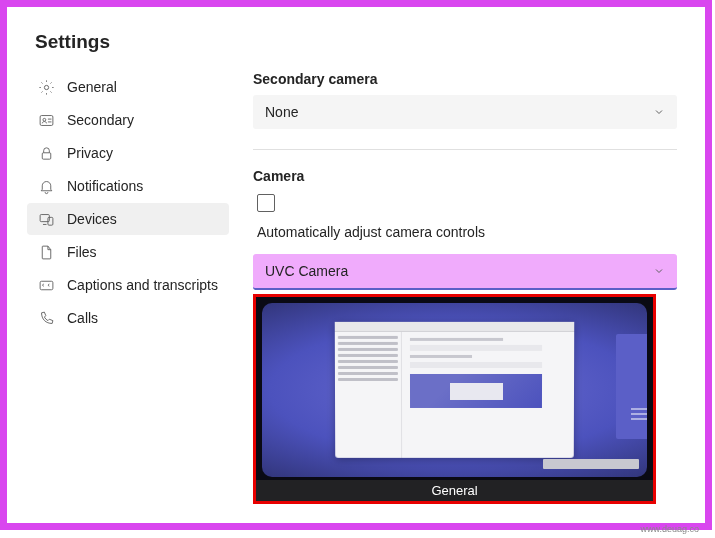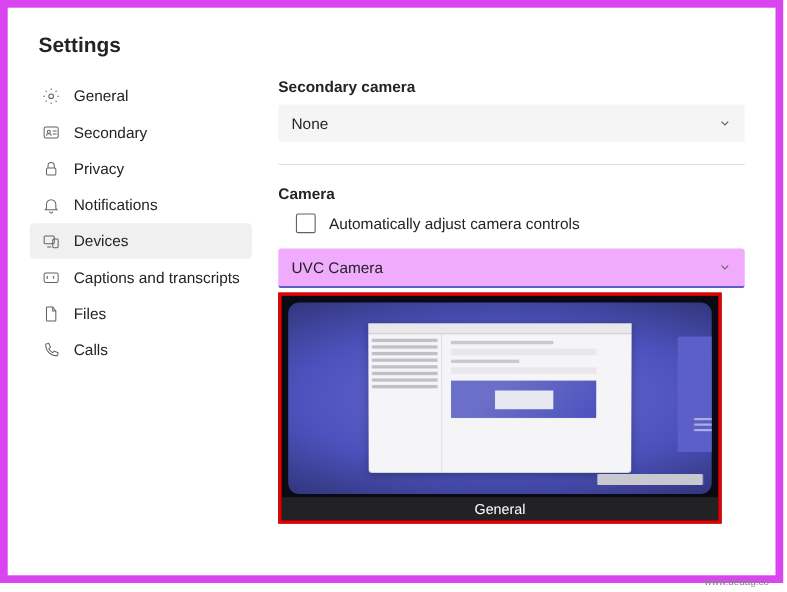--- a/index.html
+++ b/index.html
@@ -74,24 +74,24 @@
     border-bottom: 2px solid #5b5fc7;
   }
   .chev { width: 12px; height: 12px; }
   .divider {
     border: none;
     border-top: 1px solid #e0e0e0;
     margin: 20px 0 18px 0;
   }
   .checkbox-row {
     display: flex;
-    align-items: center;
     gap: 12px;
-    margin: 10px 0 14px 16px;
+    margin: 10px 0 14px 4px;
     cursor: pointer;
+    flex-direction: column;
   }
   .checkbox {
     width: 18px; height: 18px;
     border: 1px solid #616161;
     border-radius: 2px;
     flex: none;
   }
   .preview-wrap {
     border: 3px solid #e80000;
     width: 403px;
@@ -271,35 +271,35 @@
               <path d="M7 19h5"></path>
             </svg>
         </span>
         <span>Devices</span>
       </div>
 
 
       <div class="nav-item">
         <span class="icon">
           <svg viewBox="0 0 24 24">
+              <path d="M14 3H7a1 1 0 0 0-1 1v16a1 1 0 0 0 1 1h10a1 1 0 0 0 1-1V8l-4-5z"></path>
+              <path d="M14 3v5h4"></path>
+            </svg>
+        </span>
+        <span>Files</span>
+      </div>
+
+      <div class="nav-item">
+        <span class="icon">
+          <svg viewBox="0 0 24 24">
               <rect x="3" y="6" width="18" height="12" rx="2"></rect>
               <path d="M8 13c-.8 0-1.5-.7-1.5-1.5S7.2 10 8 10M16 13c-.8 0-1.5-.7-1.5-1.5S15.2 10 16 10"></path>
             </svg>
         </span>
         <span>Captions and transcripts</span>
-      </div>
-
-      <div class="nav-item">
-        <span class="icon">
-          <svg viewBox="0 0 24 24">
-              <path d="M14 3H7a1 1 0 0 0-1 1v16a1 1 0 0 0 1 1h10a1 1 0 0 0 1-1V8l-4-5z"></path>
-              <path d="M14 3v5h4"></path>
-            </svg>
-        </span>
-        <span>Files</span>
       </div>
 
       <div class="nav-item">
         <span class="icon">
           <svg viewBox="0 0 24 24">
               <path d="M5 4c0 9 6 15 15 15l1-4-5-2-2 2c-2-1-4-3-5-5l2-2-2-5-4 1z"></path>
             </svg>
         </span>
         <span>Calls</span>
       </div>

